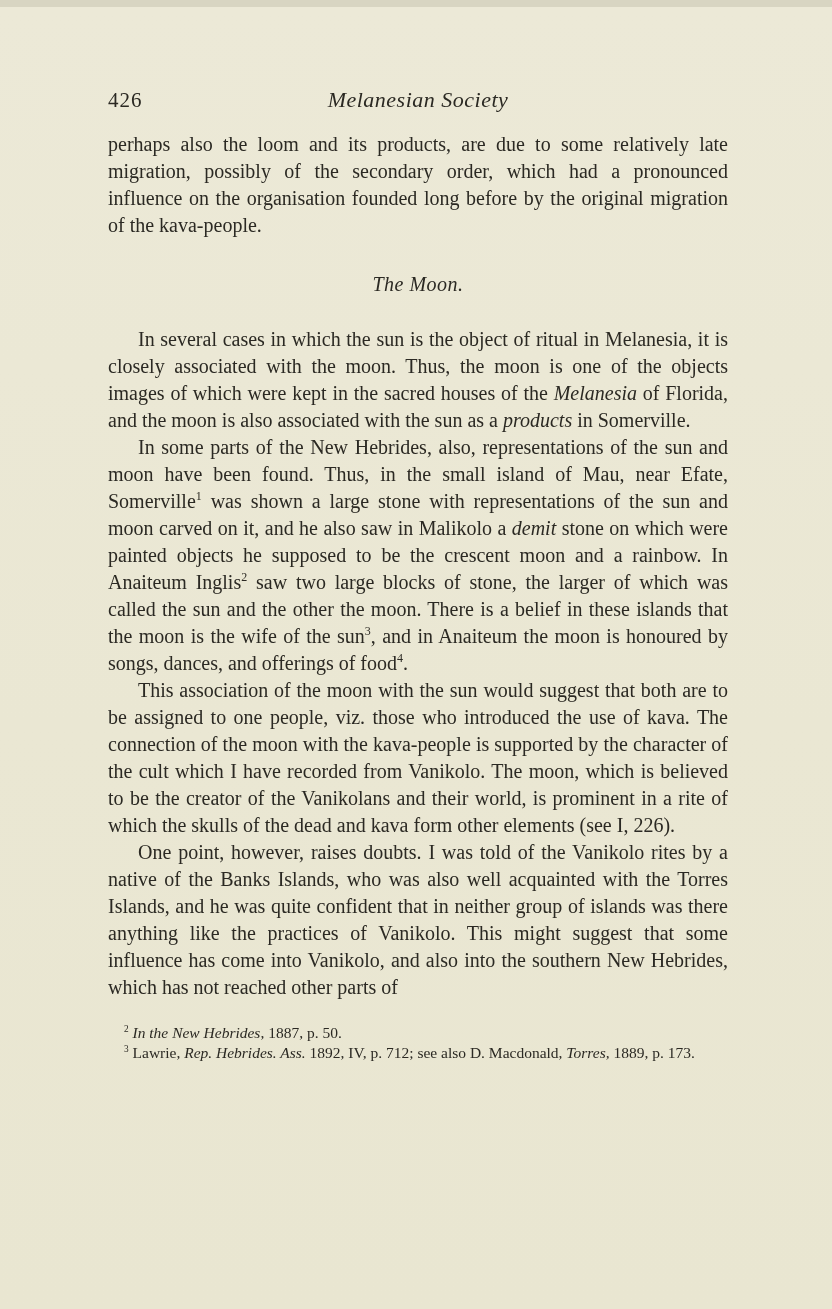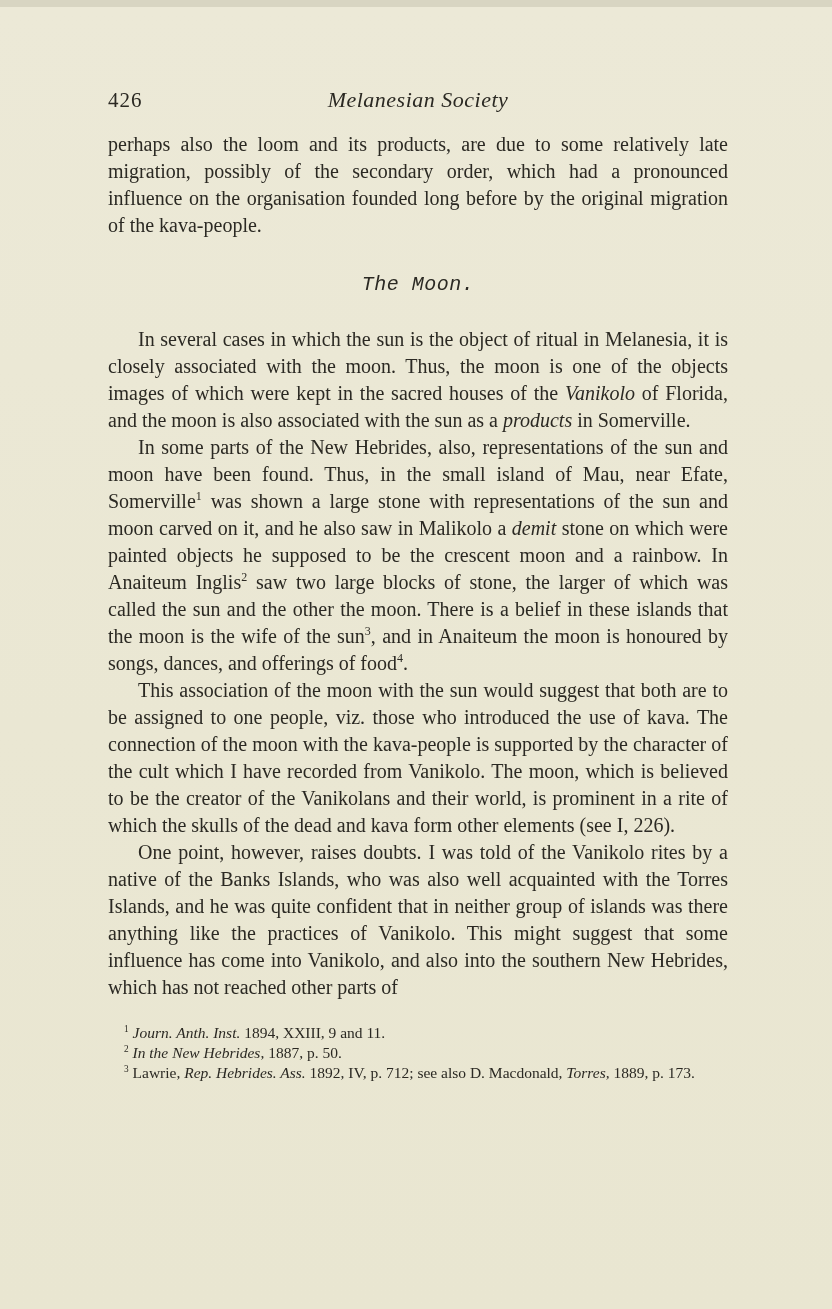--- a/index.html
+++ b/index.html
@@ -48,21 +48,20 @@
   .para.indent {
     text-indent: 30px;
   }
   .section-heading {
     font-size: 20px;
     font-weight: normal;
     font-style: italic;
     text-align: center;
     margin: 32px 0 28px 0;
     letter-spacing: 0.5px;
-    font-family: Liberation Mono, monospace;
   }
   em { font-style: italic; }
   sup {
     font-size: 0.6em;
     line-height: 0;
     vertical-align: super;
   }
   .footnotes {
     margin-top: 22px;
     font-size: 15.5px;
@@ -83,25 +82,24 @@
     <span class="page-num">426</span>
     <span class="running-title">Melanesian Society</span>
     <span></span>
   </header>
 
   <main class="body-text">
     <p class="para"><span>perhaps also the loom and its products, are due to some relatively late migration, possibly of the secondary order, which had a pronounced influence on the organisation founded long before by the original migration of the kava-people.</span></p>
 
     <h2 class="section-heading">The Moon.</h2>
 
-    <p class="para indent"><span>In several cases in which the sun is the object of ritual in Melanesia, it is closely associated with the moon.  Thus, the moon is one of the objects images of which were kept in the sacred houses of the </span><em>Vanikolo</em><span> of Florida, and the moon is also associated with the sun as a </span><em>products</em><span> in Somerville.</span></p>
+    <p class="para indent"><span>In several cases in which the sun is the object of ritual in Melanesia, it is closely associated with the moon.  Thus, the moon is one of the objects images of which were kept in the sacred houses of the </span><em>Melanesia</em><span> of Florida, and the moon is also associated with the sun as a </span><em>products</em><span> in Somerville.</span></p>
     <p class="para indent"><span>In some parts of the New Hebrides, also, representations of the sun and moon have been found.  Thus, in the small island of Mau, near Efate, Somerville</span><sup>1</sup><span> was shown a large stone with representations of the sun and moon carved on it, and he also saw in Malikolo a </span><em>demit</em><span> stone on which were painted objects he supposed to be the crescent moon and a rainbow.  In Anaiteum Inglis</span><sup>2</sup><span> saw two large blocks of stone, the larger of which was called the sun and the other the moon.  There is a belief in these islands that the moon is the wife of the sun</span><sup>3</sup><span>, and in Anaiteum the moon is honoured by songs, dances, and offerings of food</span><sup>4</sup><span>.</span></p>
     <p class="para indent"><span>This association of the moon with the sun would suggest that both are to be assigned to one people, viz. those who introduced the use of kava.  The connection of the moon with the kava-people is supported by the character of the cult which I have recorded from Vanikolo.  The moon, which is believed to be the creator of the Vanikolans and their world, is prominent in a rite of which the skulls of the dead and kava form other elements (see I, 226).</span></p>
     <p class="para indent"><span>One point, however, raises doubts.  I was told of the Vanikolo rites by a native of the Banks Islands, who was also well acquainted with the Torres Islands, and he was quite confident that in neither group of islands was there anything like the practices of Vanikolo.  This might suggest that some influence has come into Vanikolo, and also into the southern New Hebrides, which has not reached other parts of</span></p>
   </main>
 
   <footer class="footnotes">
-    <p class="footnote"><sup>1</sup><span> </span><em>Journ. Anth. Inst.</em><span> 1894, XXIII, 9 and 11.</span></p>
     <p class="footnote"><sup>2</sup><span> </span><em>In the New Hebrides</em><span>, 1887, p. 50.</span></p>
     <p class="footnote"><sup>3</sup><span> Lawrie, </span><em>Rep. Hebrides. Ass.</em><span> 1892, IV, p. 712; see also D. Macdonald, </span><em>Torres,</em><span> 1889, p. 173.</span></p>
   </footer>
 
 </div>
 
 </body></html>

